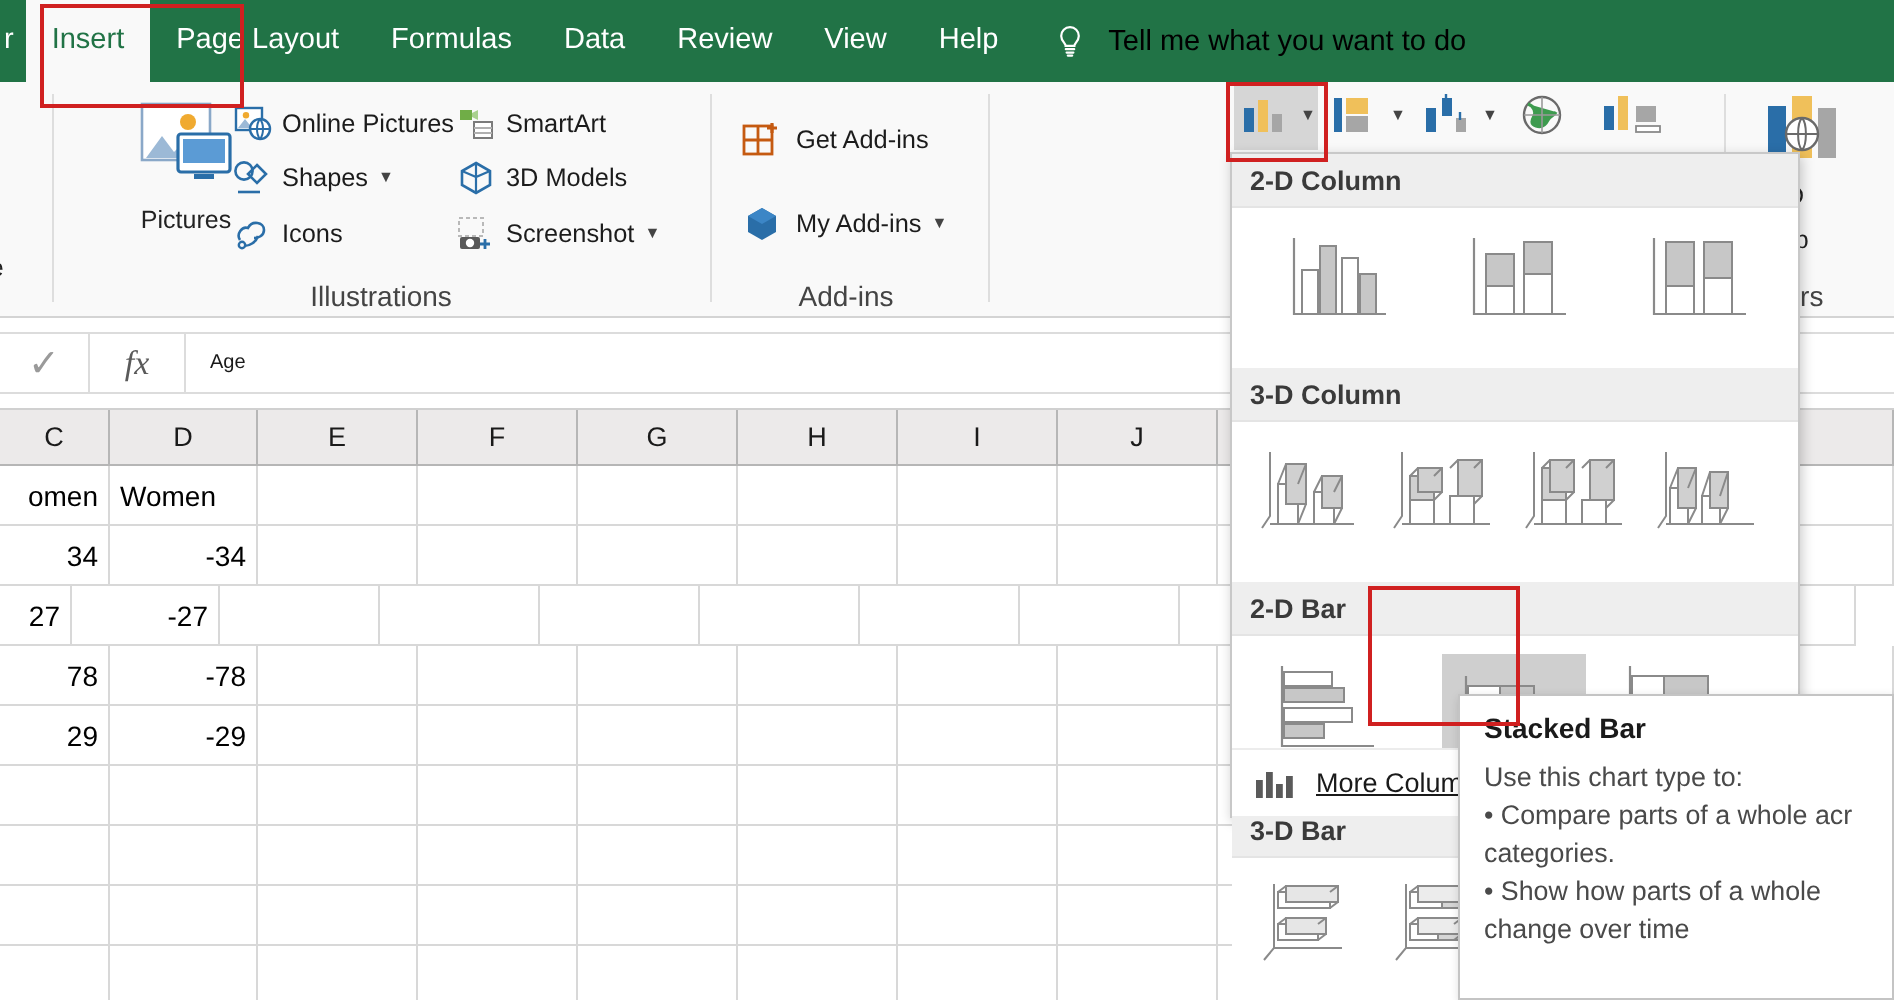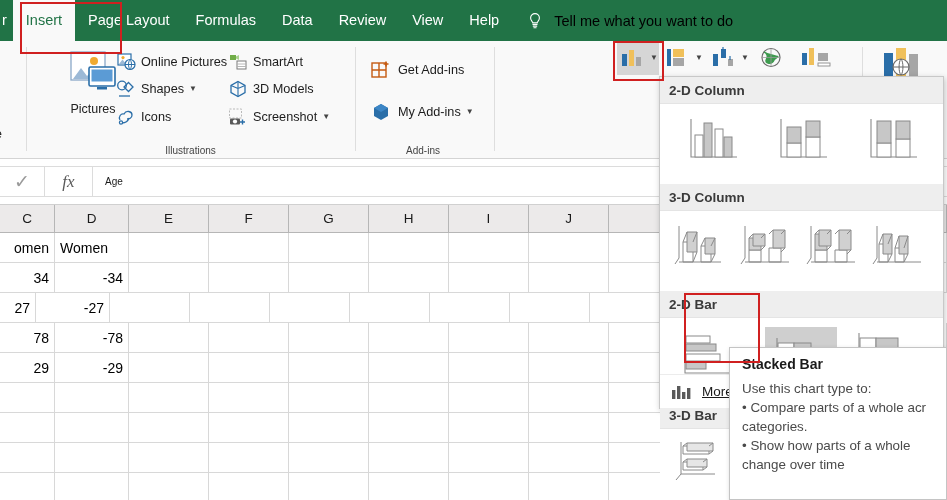--- a/index.html
+++ b/index.html
@@ -33,21 +33,21 @@
 
   
   .ribbon {
     position: absolute; left: 0; top: 41px; width: 947px; height: 118px;
     background: #f9f9f9;
     border-bottom: 1px solid #d4d4d4;
   }
   .rgroup { position: absolute; top: 0; height: 118px; }
   .rgroup .gtitle {
     position: absolute; bottom: 3px; width: 100%; text-align: center;
-    font-size: 10px; color: #444; white-space: nowrap;
+    font-size: 14px; color: #444; white-space: nowrap;
   }
   .gdiv {
     position: absolute; top: 6px; width: 1px; height: 104px; background: #dedede;
   }
 
   
   .tablebtn { position: absolute; left: -16px; top: 6px; width: 38px; }
   .tablelabel { position: absolute; left: -14px; top: 86px; font-size: 12.5px; color: #222; }
 
   
@@ -112,21 +112,20 @@
   }
   .cell.num { text-align: right; }
   .cell.txt { text-align: left; }
 
   
   .gallery {
     position: absolute; left: 615px; top: 76px;
     width: 285px; height: 333px;
     background: #e5e5e5; border: 1px solid #c8c8c8;
     box-shadow: 1px 2px 6px rgba(0,0,0,.22);
-    margin-left: 44px;
   }
   .ghead {
     background: #eeeeee; height: 27px; line-height: 27px;
     padding-left: 9px; font-size: 13.5px; font-weight: bold; color: #3a3a3a;
     border-bottom: 1px solid #e4e4e4;
   }
   .grow { display: flex; align-items: center; padding: 9px 0 9px 11px; background: #fff; }
   .gitem { width: 68px; height: 62px; position: relative; cursor: default; }
   .gitem.sel { background: #cfcfcf; }
   .more {

